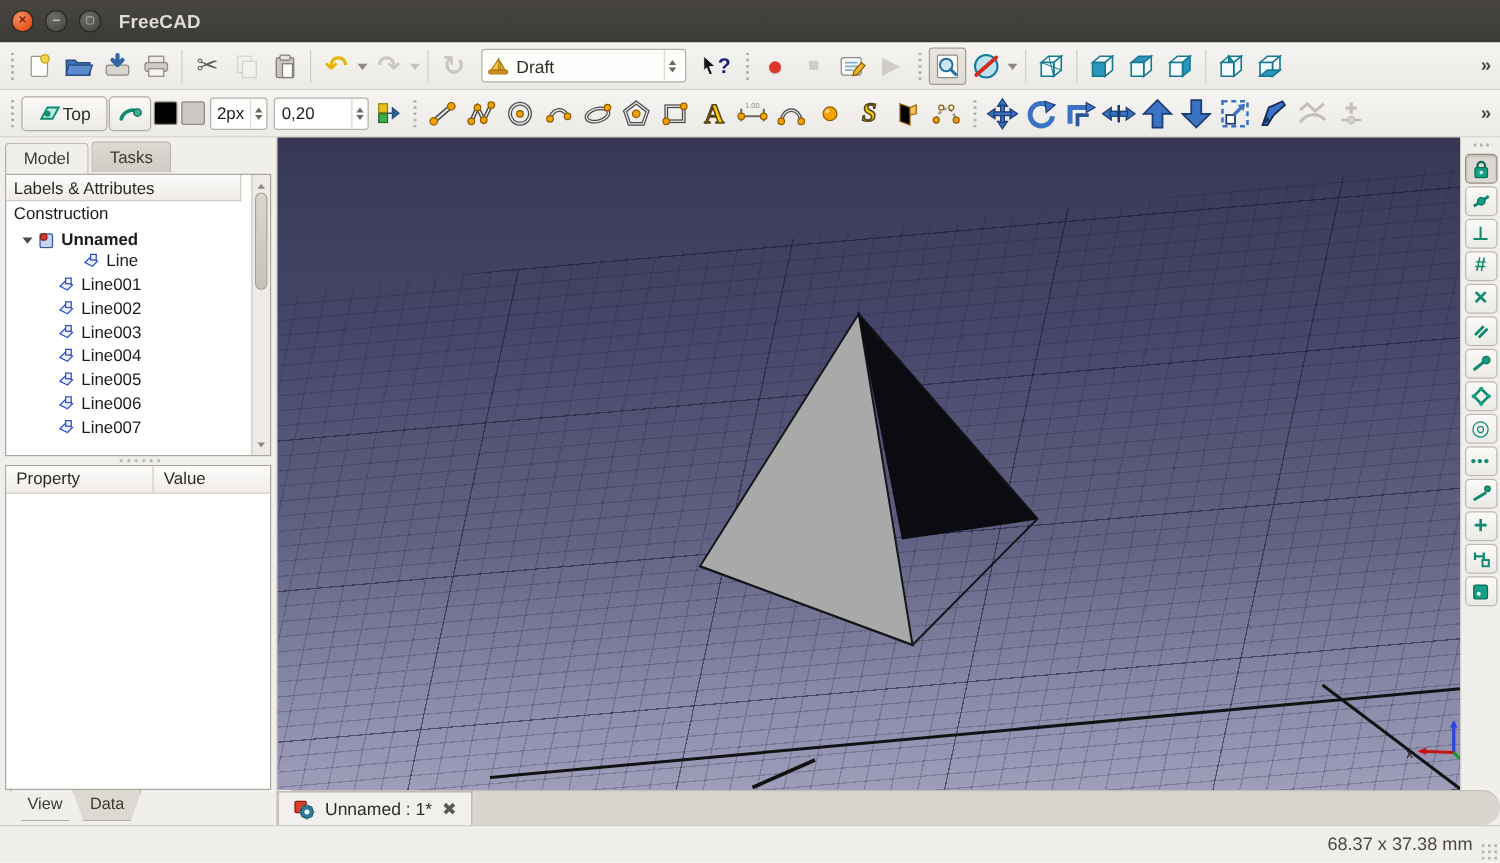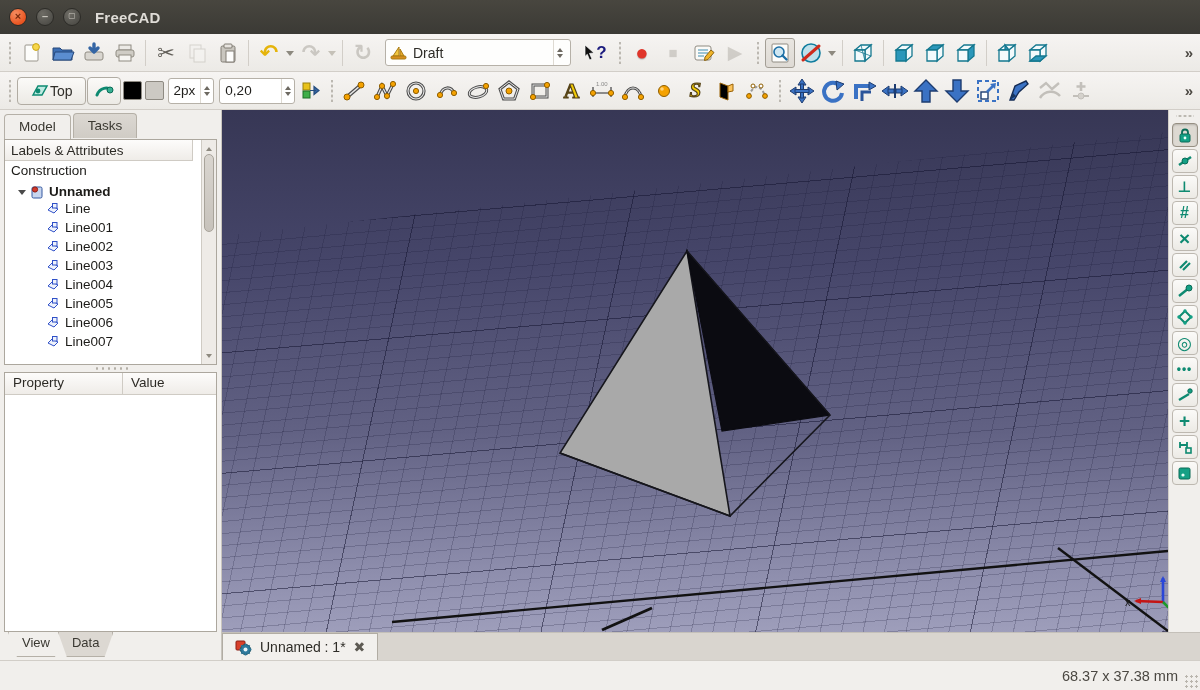--- a/index.html
+++ b/index.html
@@ -20,21 +20,21 @@
   .toolbar{height:38px;background:linear-gradient(#f6f4f2,#ecEAE6);border-bottom:1px solid #d2cec8;
     display:flex;align-items:center;padding:0 3px;gap:1px;}
   .handle{width:9px;height:22px;margin:0 2px;background:radial-gradient(circle,#b3afa7 1px,transparent 1.4px) 50% 50%/4px 5px repeat-y;}
   .sep{width:1px;height:26px;background:#d2cec8;margin:0 4px;}
   .tool{min-width:30px;height:30px;display:flex;align-items:center;justify-content:center;border-radius:3px;position:relative;}
   .tool.pressed{border:1px solid #a39e95;background:linear-gradient(#e9e6e1,#dedad4);}
   .glyph-icon{font-size:18px;line-height:1;}
   .dd{width:0;height:0;border:4px solid transparent;border-top:5px solid #8d897f;margin:6px 1px 0 1px;}
   .dd.dim{border-top-color:#c5c1b8;}
   .combo{display:flex;align-items:center;height:27px;background:#fefefd;border:1px solid #b6b1a8;border-radius:3px;
-    padding:0 4px;width:186px;margin:0 6px;}
+    padding:0 4px;width:164px;margin:0 6px;}
   .combo .label{flex:1;font-size:14px;color:#2f2d28;margin-left:5px;}
   .spin{display:flex;flex-direction:column;align-items:center;justify-content:center;gap:2px;padding:0 3px;border-left:1px solid #dedad2;height:100%;}
   .spin i{width:0;height:0;border:3px solid transparent;}
   .spin i.up{border-bottom:4px solid #6d6961;}
   .spin i.down{border-top:4px solid #6d6961;}
   .overflow{font-size:15px;color:#4d4a44;font-weight:bold;padding:0 4px;margin-left:auto;}
   .overflow2{font-size:15px;color:#4d4a44;font-weight:bold;padding:0 4px;margin-left:auto;}
 
   .btn{display:flex;align-items:center;height:28px;padding:0 12px;border:1px solid #b1ac a3;border:1px solid #b1aca3;
     border-radius:4px;background:linear-gradient(#fbfaf8,#eceae5);font-size:14px;color:#2f2d28;}
@@ -100,21 +100,21 @@
   .snapbar{position:absolute;right:0;top:110px;width:32px;height:522px;background:#f1efec;border-left:1px solid #d2cec8;
     display:flex;flex-direction:column;align-items:center;padding-top:2px;}
   .snapbar .hdots{width:18px;height:8px;background:radial-gradient(circle,#b3afa7 1px,transparent 1.4px) 50% 50%/5px 4px repeat-x;margin-bottom:2px;}
   .snapbtn{width:26px;height:24px;margin:1px 0;border:1px solid #bdb8b0;border-radius:4px;
     background:linear-gradient(#fbfaf8,#eceae5);display:flex;align-items:center;justify-content:center;
     color:#0e8a71;font-weight:bold;font-size:13px;}
   .snapbtn.pressed{background:#ddd9d2;border-color:#968f83;box-shadow:inset 0 1px 2px rgba(0,0,0,.18);}
 
   
   .tabstrip{position:absolute;left:222px;top:632px;right:0;height:28px;background:#d9d5cf;border-top:1px solid #c4c0b9;
-    display:flex;align-items:stretch;}
+    display:flex;align-items:stretch;border-radius:14px;}
   .doc-tab{display:flex;align-items:center;gap:8px;background:#f2f0ed;border:1px solid #b1aca3;border-bottom:none;
     padding:0 12px;font-size:14px;color:#2e2c27;}
   .doc-tab .close{font-size:14px;color:#5d5a53;font-weight:bold;}
 
   
   .statusbar{position:absolute;left:0;bottom:0;width:1200px;height:30px;background:#f1efec;border-top:1px solid #d2cec8;
     display:flex;align-items:center;justify-content:flex-end;font-size:14.5px;color:#4b4842;padding-right:22px;}
   .grip{position:absolute;right:2px;bottom:2px;width:14px;height:14px;
     background:radial-gradient(circle,#b9b5ad 1px,transparent 1.4px) 0 0/5px 5px;}
 
@@ -579,21 +579,21 @@
               <i class="open"></i>
             </span>
           <span class="ticon">
             <svg width="14" height="14" viewBox="0 0 14 14">
                 <rect x="2" y="2" width="10" height="11" rx="1.5" fill="#c7d6ef" stroke="#3458a0"></rect>
                 <circle cx="5" cy="4.5" r="2.6" fill="#d33a2c" stroke="#8c1f15"></circle>
               </svg>
           </span>
           <span>Unnamed</span>
         </div>
-        <div class="trow" style="padding-left:40px">
+        <div class="trow" style="padding-left:60px">
           <span class="ticon">
             <svg width="14" height="14" viewBox="0 0 14 14">
                 <path d="M2,8 L6,4 L12,7 L8,11 Z" fill="#eef2fb" stroke="#2f50c8"></path>
                 <rect x="6.5" y="1.5" width="4.5" height="4.5" fill="#eef2fb" stroke="#2f50c8"></rect>
               </svg>
           </span>
           <span>Line</span>
         </div>
         <div class="trow" style="padding-left:40px">
           <span class="ticon">

